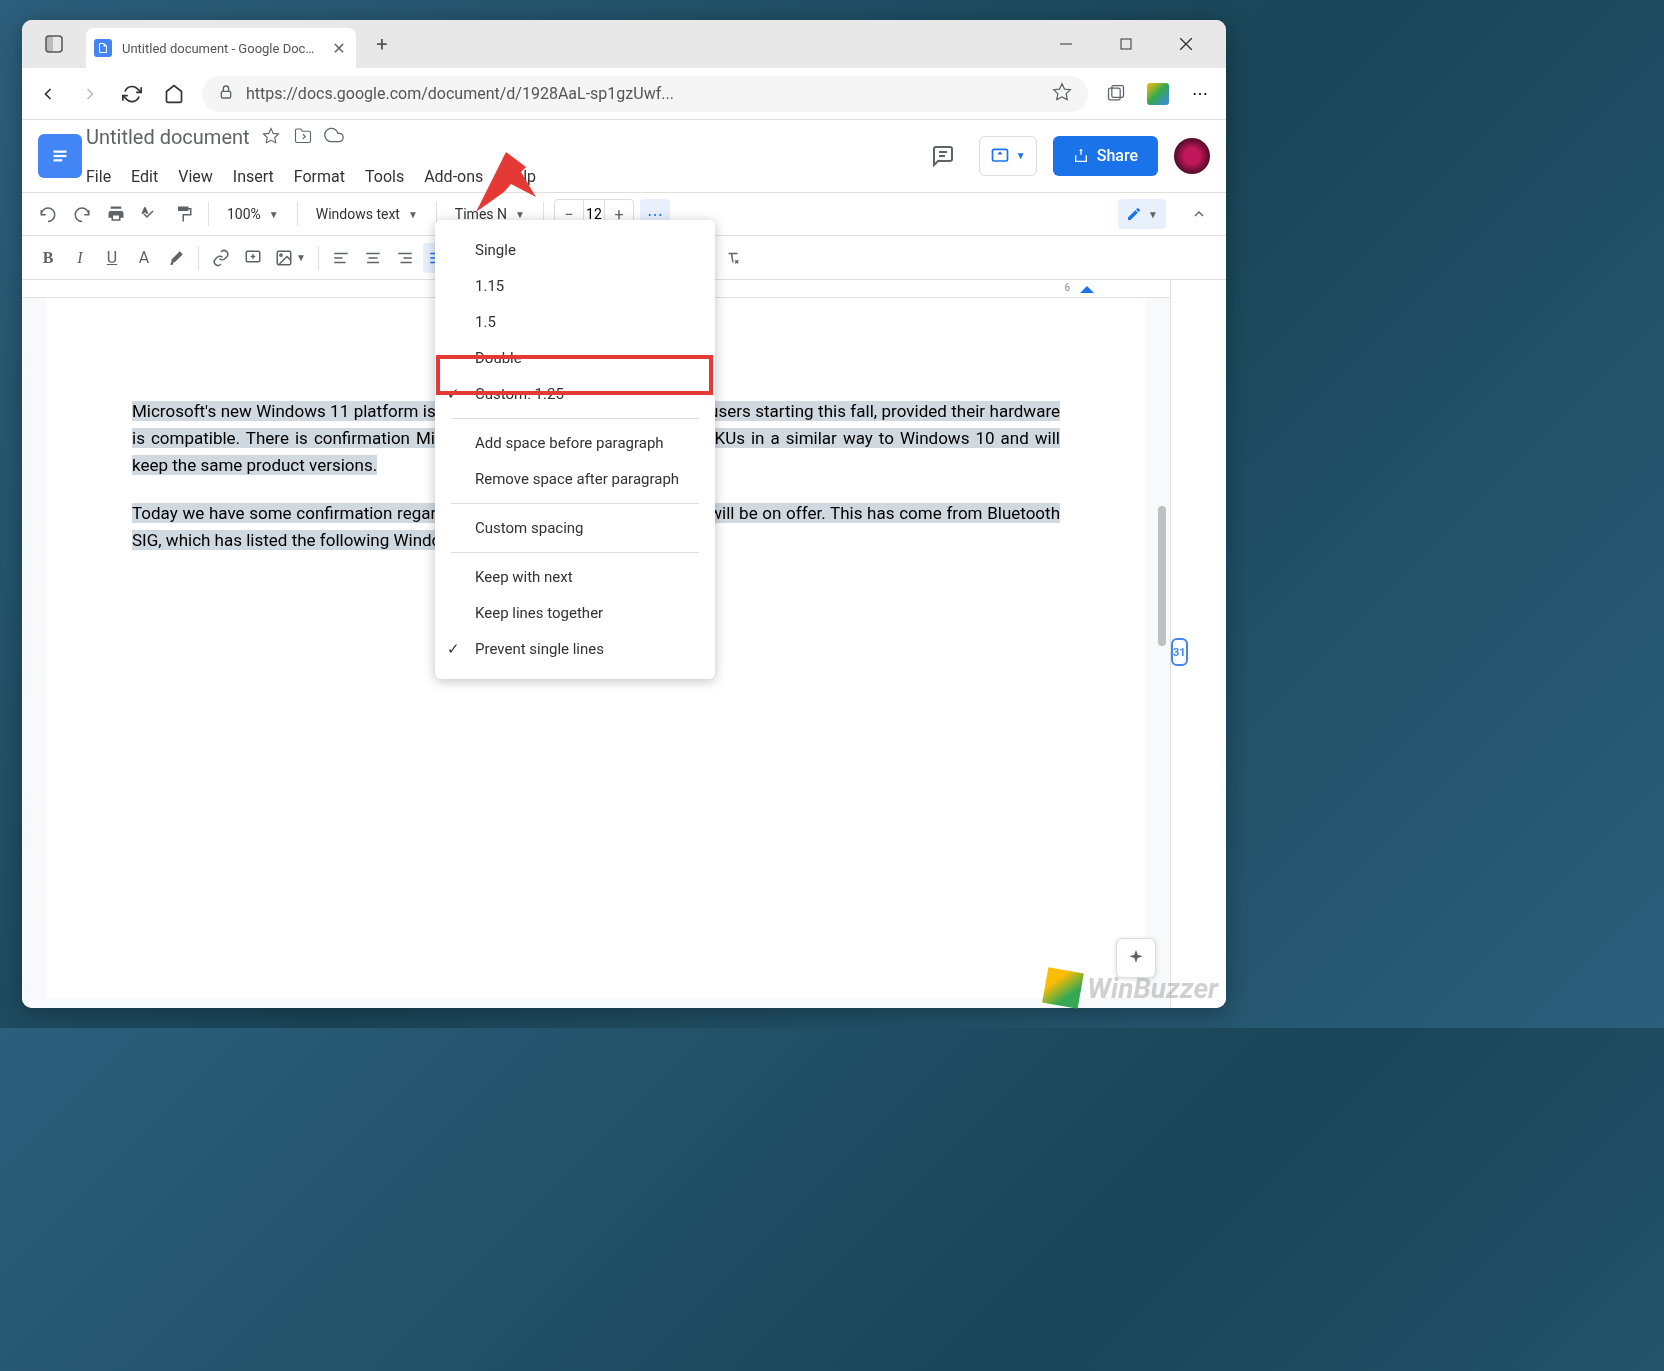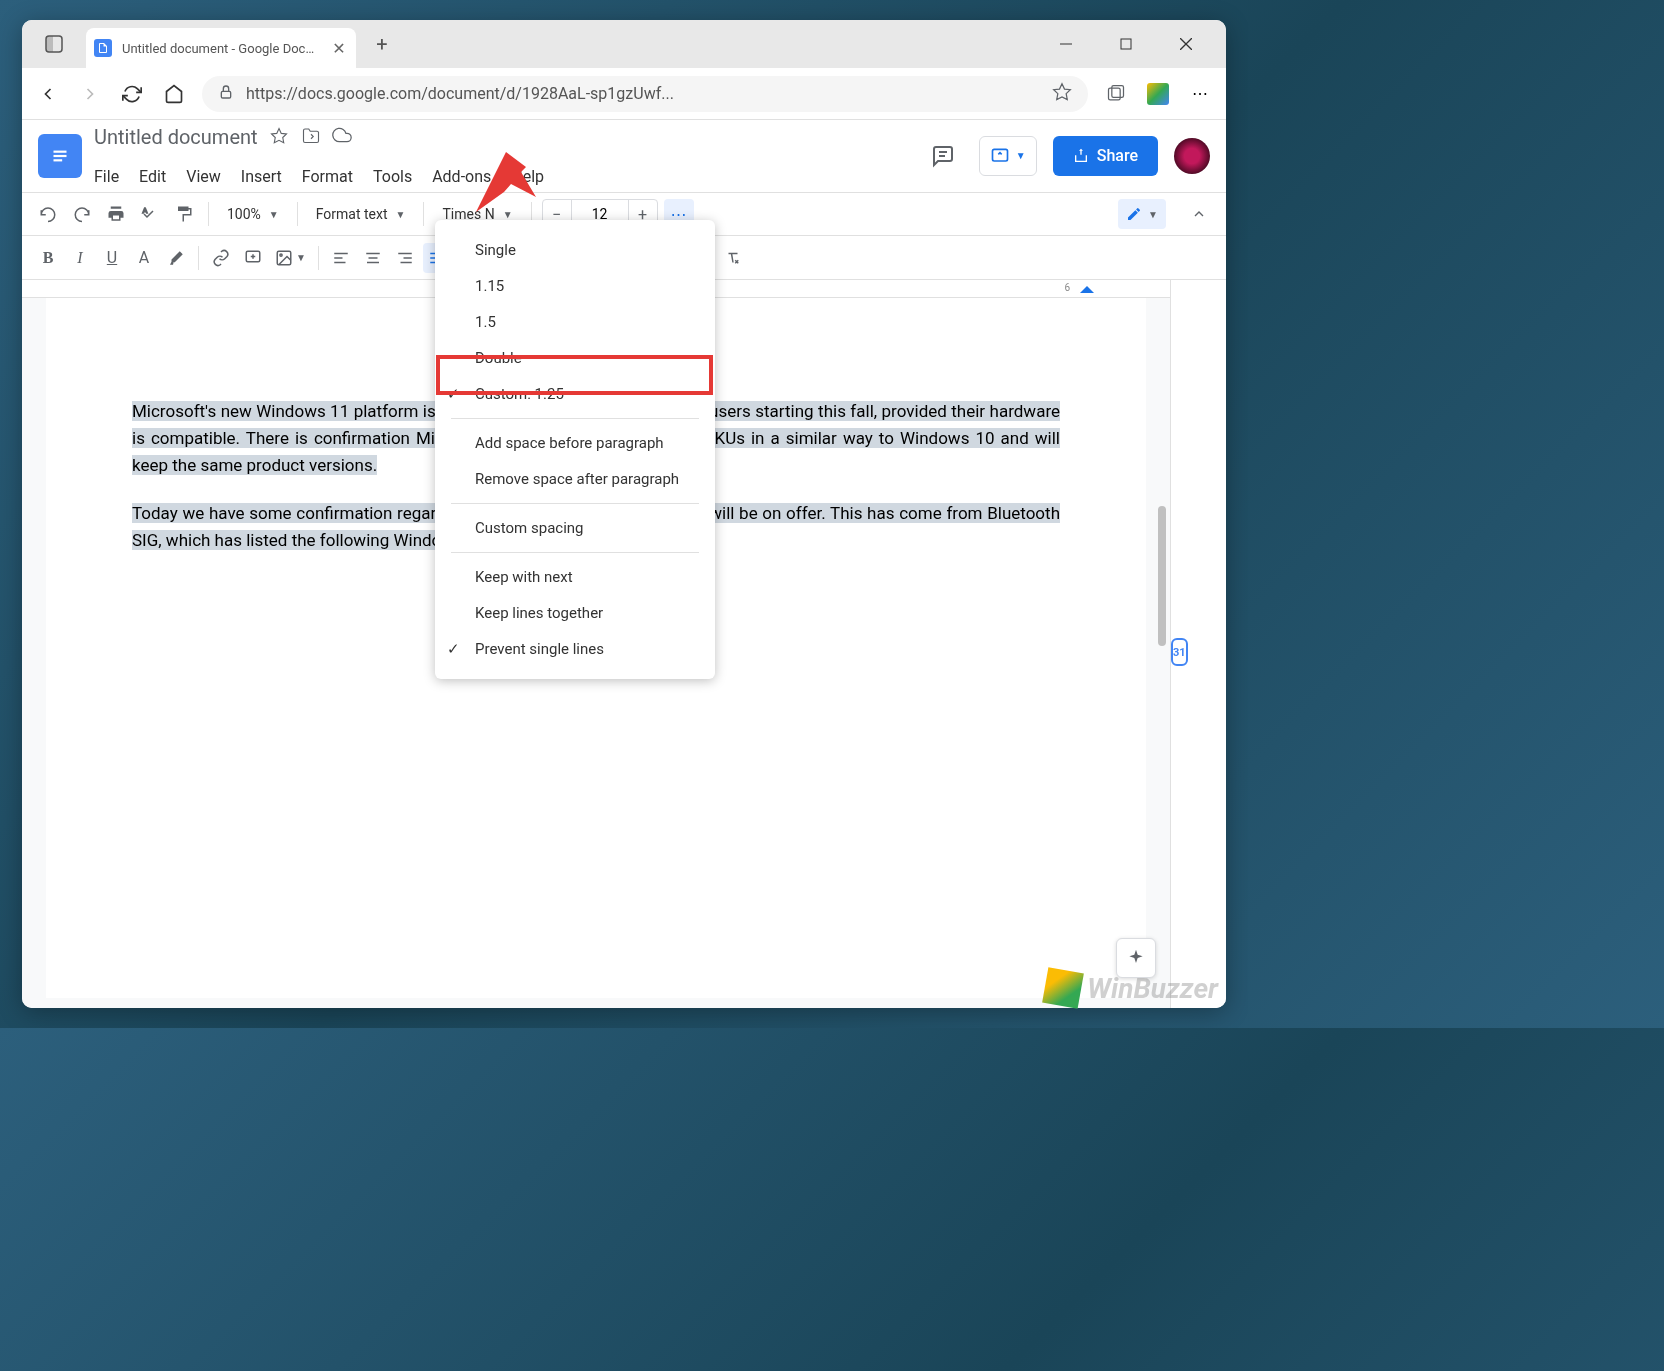--- a/index.html
+++ b/index.html
@@ -14,21 +14,21 @@
 .tab-close { width: 18px; height: 18px; display: flex; align-items: center; justify-content: center; color: #666; }
 .new-tab { width: 28px; height: 28px; display: flex; align-items: center; justify-content: center; margin-left: 12px; color: #555; font-size: 20px; }
 .window-controls { margin-left: auto; display: flex; gap: 28px; padding-right: 16px; }
 .window-btn { width: 32px; height: 32px; display: flex; align-items: center; justify-content: center; color: #333; }
 .addressbar-row { height: 52px; background: #fff; display: flex; align-items: center; padding: 0 12px; gap: 14px; border-bottom: 1px solid #e0e0e0; }
 .nav-btn { width: 28px; height: 28px; display: flex; align-items: center; justify-content: center; color: #555; }
 .nav-btn.disabled { color: #bbb; }
 .url-box { flex: 1; height: 36px; background: #f5f5f5; border-radius: 18px; display: flex; align-items: center; padding: 0 16px; gap: 12px; }
 .url-text { font-size: 16px; color: #555; flex: 1; white-space: nowrap; overflow: hidden; }
 .ext-icon { width: 28px; height: 28px; display: flex; align-items: center; justify-content: center; }
-.docs-header { height: 72px; display: flex; align-items: center; padding: 0 16px; gap: 12px; border-bottom: 1px solid transparent; }
+.docs-header { height: 72px; display: flex; align-items: center; padding: 0 16px; gap: 4px; border-bottom: 1px solid transparent; }
 .docs-logo { width: 44px; height: 44px; background: #4285f4; border-radius: 6px; display: flex; align-items: center; justify-content: center; }
 .docs-logo svg { width: 26px; height: 26px; fill: #fff; }
 .doc-title-area { display: flex; flex-direction: column; gap: 2px; }
 .doc-title-row { display: flex; align-items: center; gap: 12px; }
 .doc-title { font-size: 20px; color: #5f6368; }
 .doc-star { width: 20px; height: 20px; color: #5f6368; }
 .doc-menus { display: flex; gap: 20px; font-size: 16px; color: #333; }
 .doc-menus span { cursor: default; margin-top: 16px; }
 .header-actions { margin-left: auto; display: flex; align-items: center; gap: 16px; }
 .comment-btn { width: 40px; height: 40px; border-radius: 50%; display: flex; align-items: center; justify-content: center; color: #5f6368; }
@@ -37,21 +37,21 @@
 .avatar { width: 36px; height: 36px; border-radius: 50%; background: radial-gradient(circle, #c2185b 30%, #000 100%); }
 .toolbar { height: 44px; border-top: 1px solid #e0e0e0; border-bottom: 1px solid #e0e0e0; display: flex; align-items: center; padding: 0 12px; gap: 6px; }
 .toolbar2 { height: 44px; border-bottom: 1px solid #e0e0e0; display: flex; align-items: center; padding: 0 12px; gap: 4px; }
 .tb-btn { min-width: 28px; height: 30px; display: flex; align-items: center; justify-content: center; color: #5f6368; border-radius: 4px; padding: 0 4px; }
 .tb-btn.active { background: #e8f0fe; color: #1a73e8; }
 .tb-sep { width: 1px; height: 24px; background: #e0e0e0; margin: 0 4px; }
 .tb-select { height: 30px; display: flex; align-items: center; gap: 8px; padding: 0 8px; font-size: 14px; color: #333; }
 .tb-dropdown-arrow { font-size: 10px; color: #5f6368; }
 .font-size-group { display: flex; align-items: center; border: 1px solid #dadce0; border-radius: 4px; height: 30px; }
 .font-size-group button { width: 28px; height: 28px; background: none; border: none; display: flex; align-items: center; justify-content: center; color: #5f6368; font-size: 16px; }
-.font-size-group input { width: 58px; text-align: center; border: none; border-left: 1px solid #dadce0; border-right: 1px solid #dadce0; height: 28px; font-size: 14px; }
+.font-size-group input { width: 22px; text-align: center; border: none; border-left: 1px solid #dadce0; border-right: 1px solid #dadce0; height: 28px; font-size: 14px; }
 .tb-more { width: 30px; height: 30px; background: #e8f0fe; border-radius: 4px; display: flex; align-items: center; justify-content: center; color: #1a73e8; }
 .edit-mode { margin-left: auto; display: flex; align-items: center; gap: 6px; background: #e8f0fe; border-radius: 4px; height: 30px; padding: 0 8px; color: #1a73e8; }
 .collapse-btn { width: 30px; height: 30px; display: flex; align-items: center; justify-content: center; margin-left: 12px; color: #5f6368; }
 .main-area { flex: 1; display: flex; overflow: hidden; position: relative; }
 .doc-canvas { flex: 1; background: #f8f9fa; position: relative; overflow: hidden; }
 .ruler { height: 18px; background: #fff; border-bottom: 1px solid #e0e0e0; position: relative; font-size: 10px; color: #888; }
 .ruler-mark { position: absolute; top: 2px; }
 .page { background: #fff; margin: 0 24px; padding: 100px 86px; min-height: 700px; position: relative; }
 .doc-text { font-family: "Times New Roman", serif; font-size: 17px; line-height: 1.6; color: #000; text-align: justify; }
 .doc-text p { margin-bottom: 20px; }
@@ -246,21 +246,21 @@
           <path d="M18 4V2H4v6h14V6h2v6H10v10h2V14h10V4h-4z"></path>
         </svg>
       </div>
     <div class="tb-sep"></div>
     <div class="tb-select">
         <span>100%</span>
         <span class="tb-dropdown-arrow">▼</span>
       </div>
     <div class="tb-sep"></div>
     <div class="tb-select">
-        <span>Format text</span>
+        <span>Windows text</span>
         <span class="tb-dropdown-arrow">▼</span>
       </div>
     <div class="tb-sep"></div>
     <div class="tb-select">
         <span>Times N</span>
         <span class="tb-dropdown-arrow">▼</span>
       </div>
     <div class="tb-sep"></div>
     <div class="font-size-group">
       <button>−</button>

